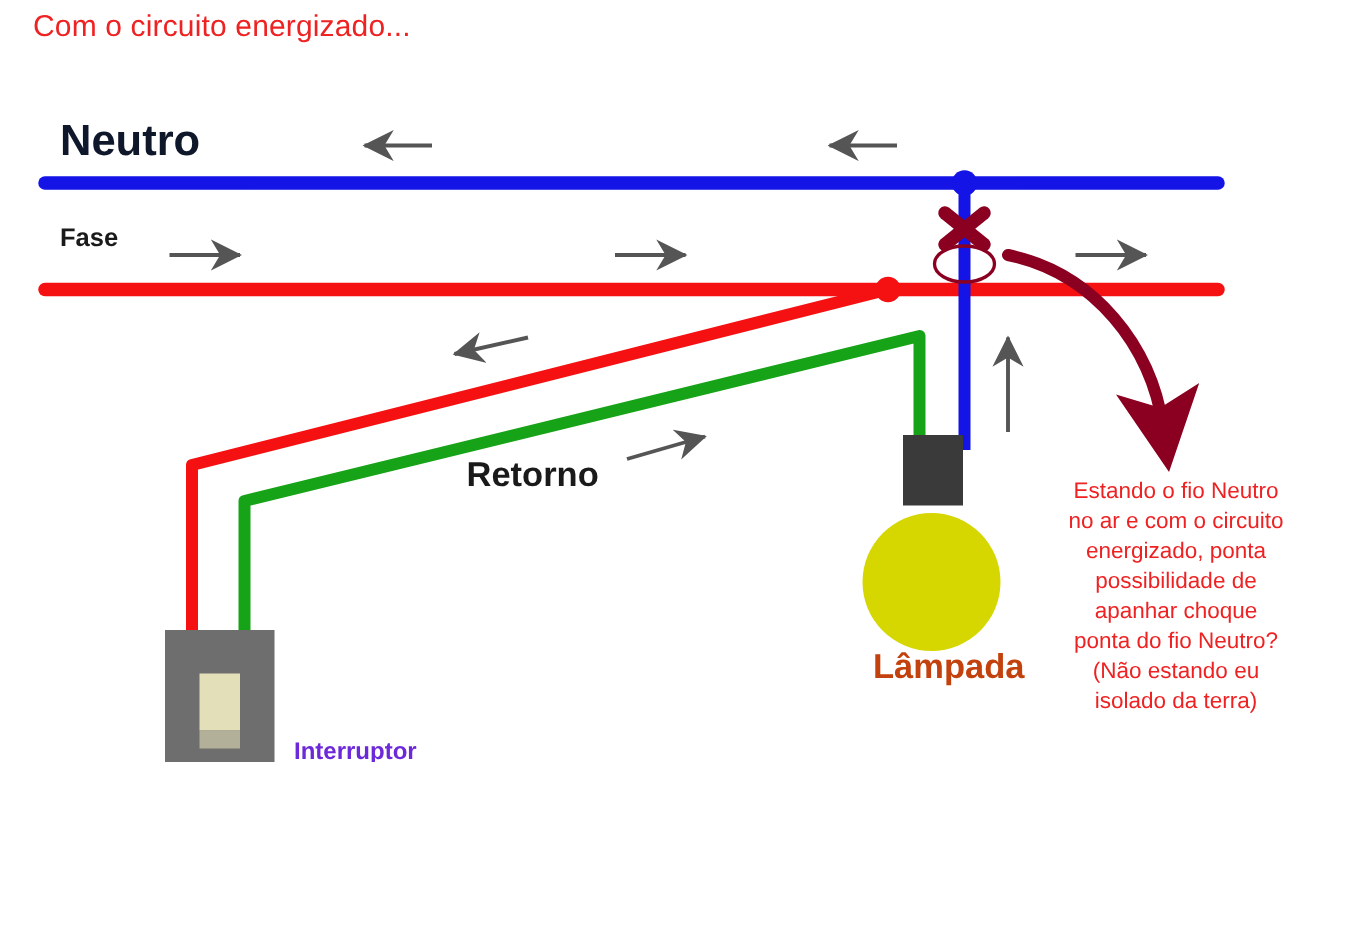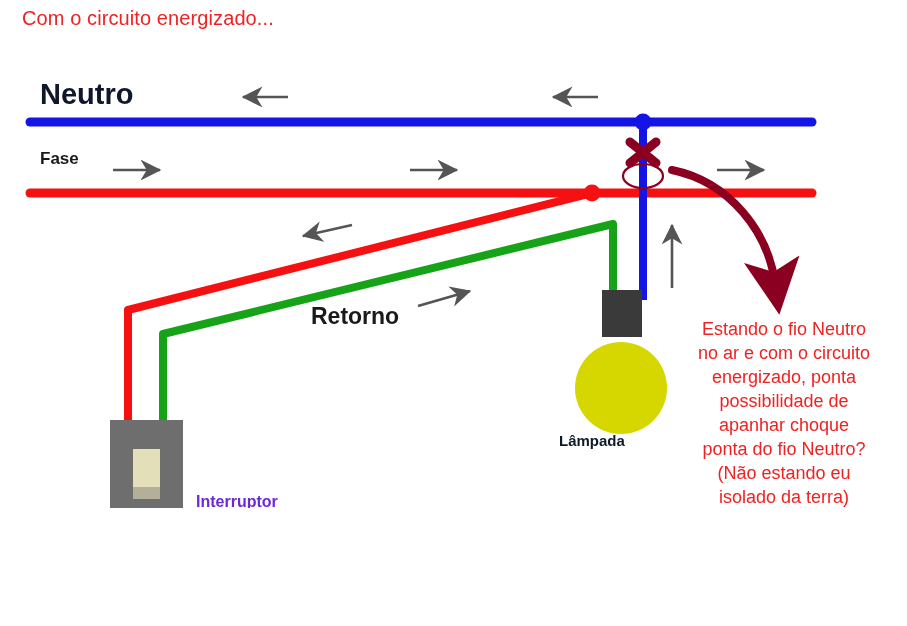--- a/index.html
+++ b/index.html
@@ -60,33 +60,33 @@
     margin-left: 16px;
   }
   #label-interruptor {
     left: 196px;
     top: 494px;
     font-size: 16px;
     font-weight: bold;
     color: #6d28d9;
   }
   #label-lampada {
-    left: 559px;
+    left: 582px;
     top: 433px;
-    font-size: 15px;
+    font-size: 23px;
     font-weight: bold;
-    color: #0f172a;
+    color: #c2410c;
   }
   #note-block {
     position: absolute;
     left: 664px;
     top: 318px;
     width: 240px;
     text-align: center;
-    font-size: 18px;
+    font-size: 15px;
     line-height: 1.33;
     color: #ee2222;
   }
   #note-block div {
     white-space: pre;
   }
 </style>
 </head>
 <body>
 

